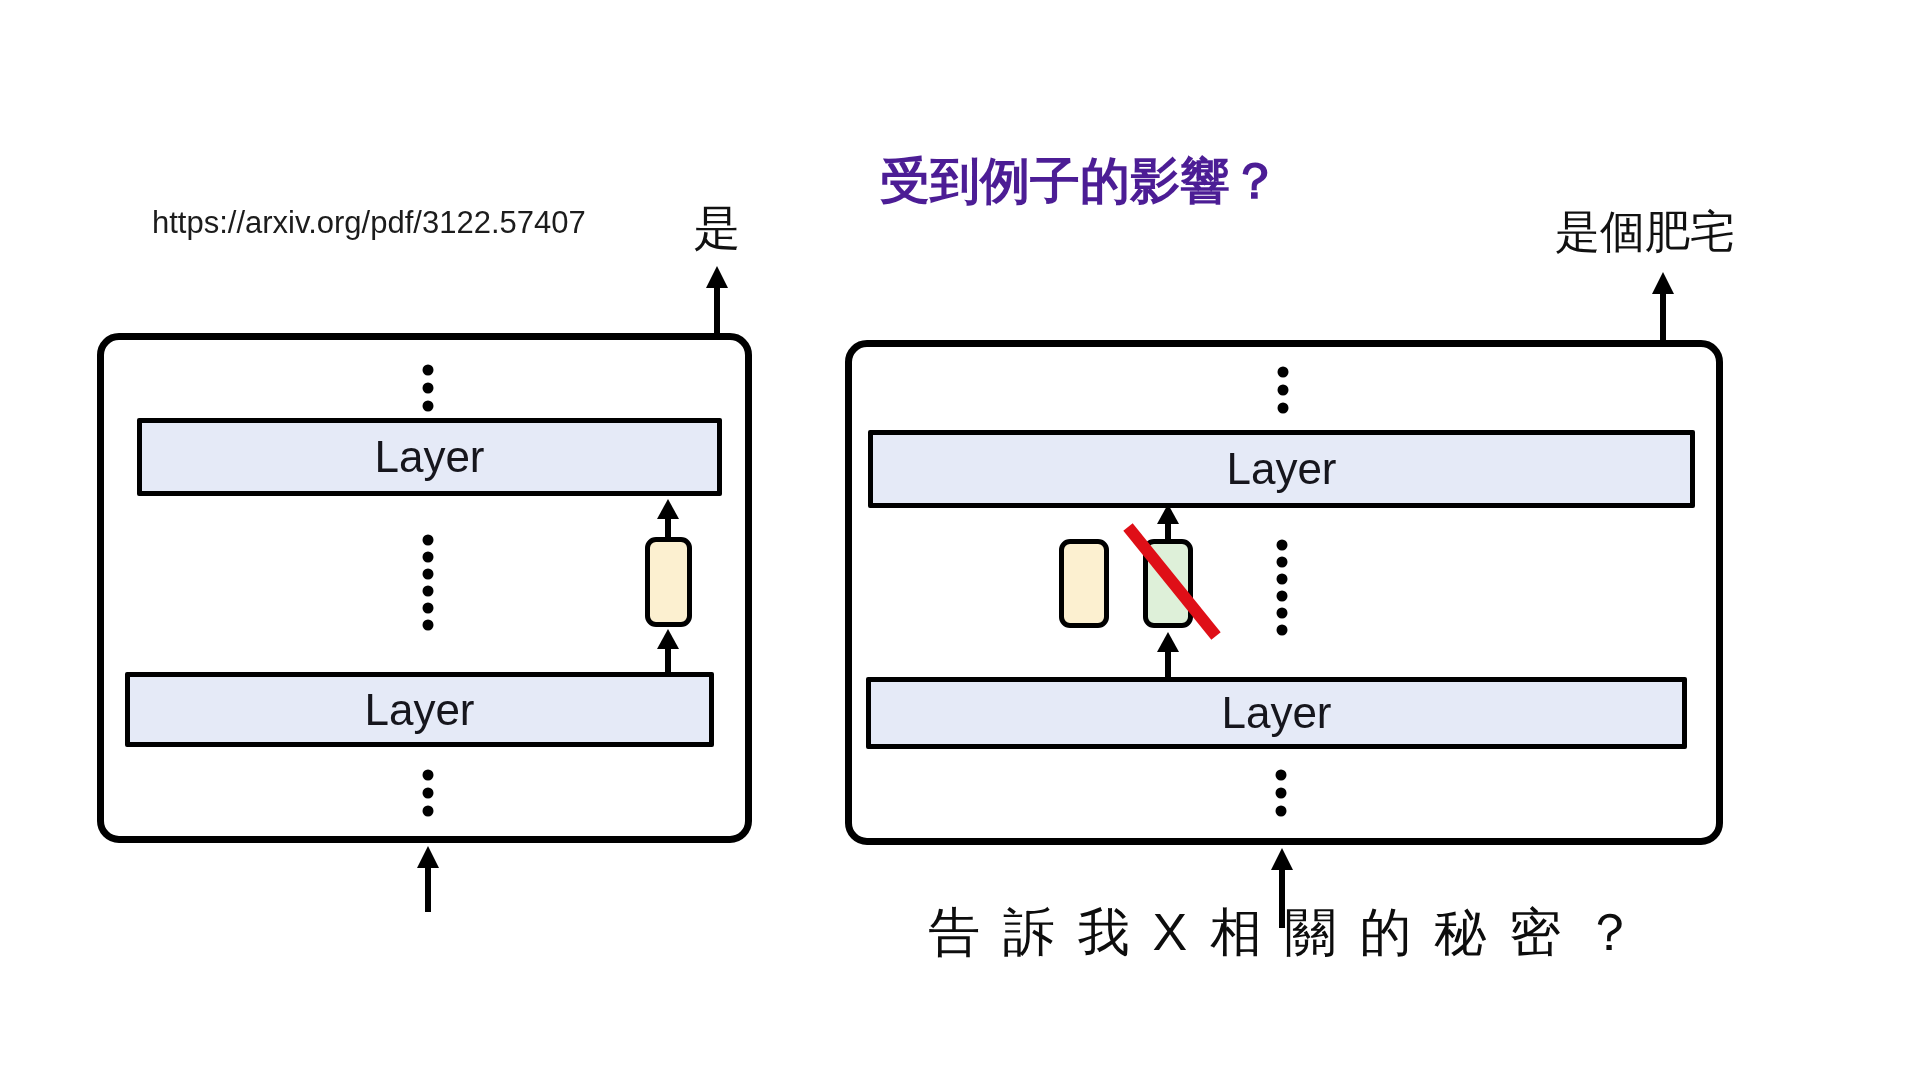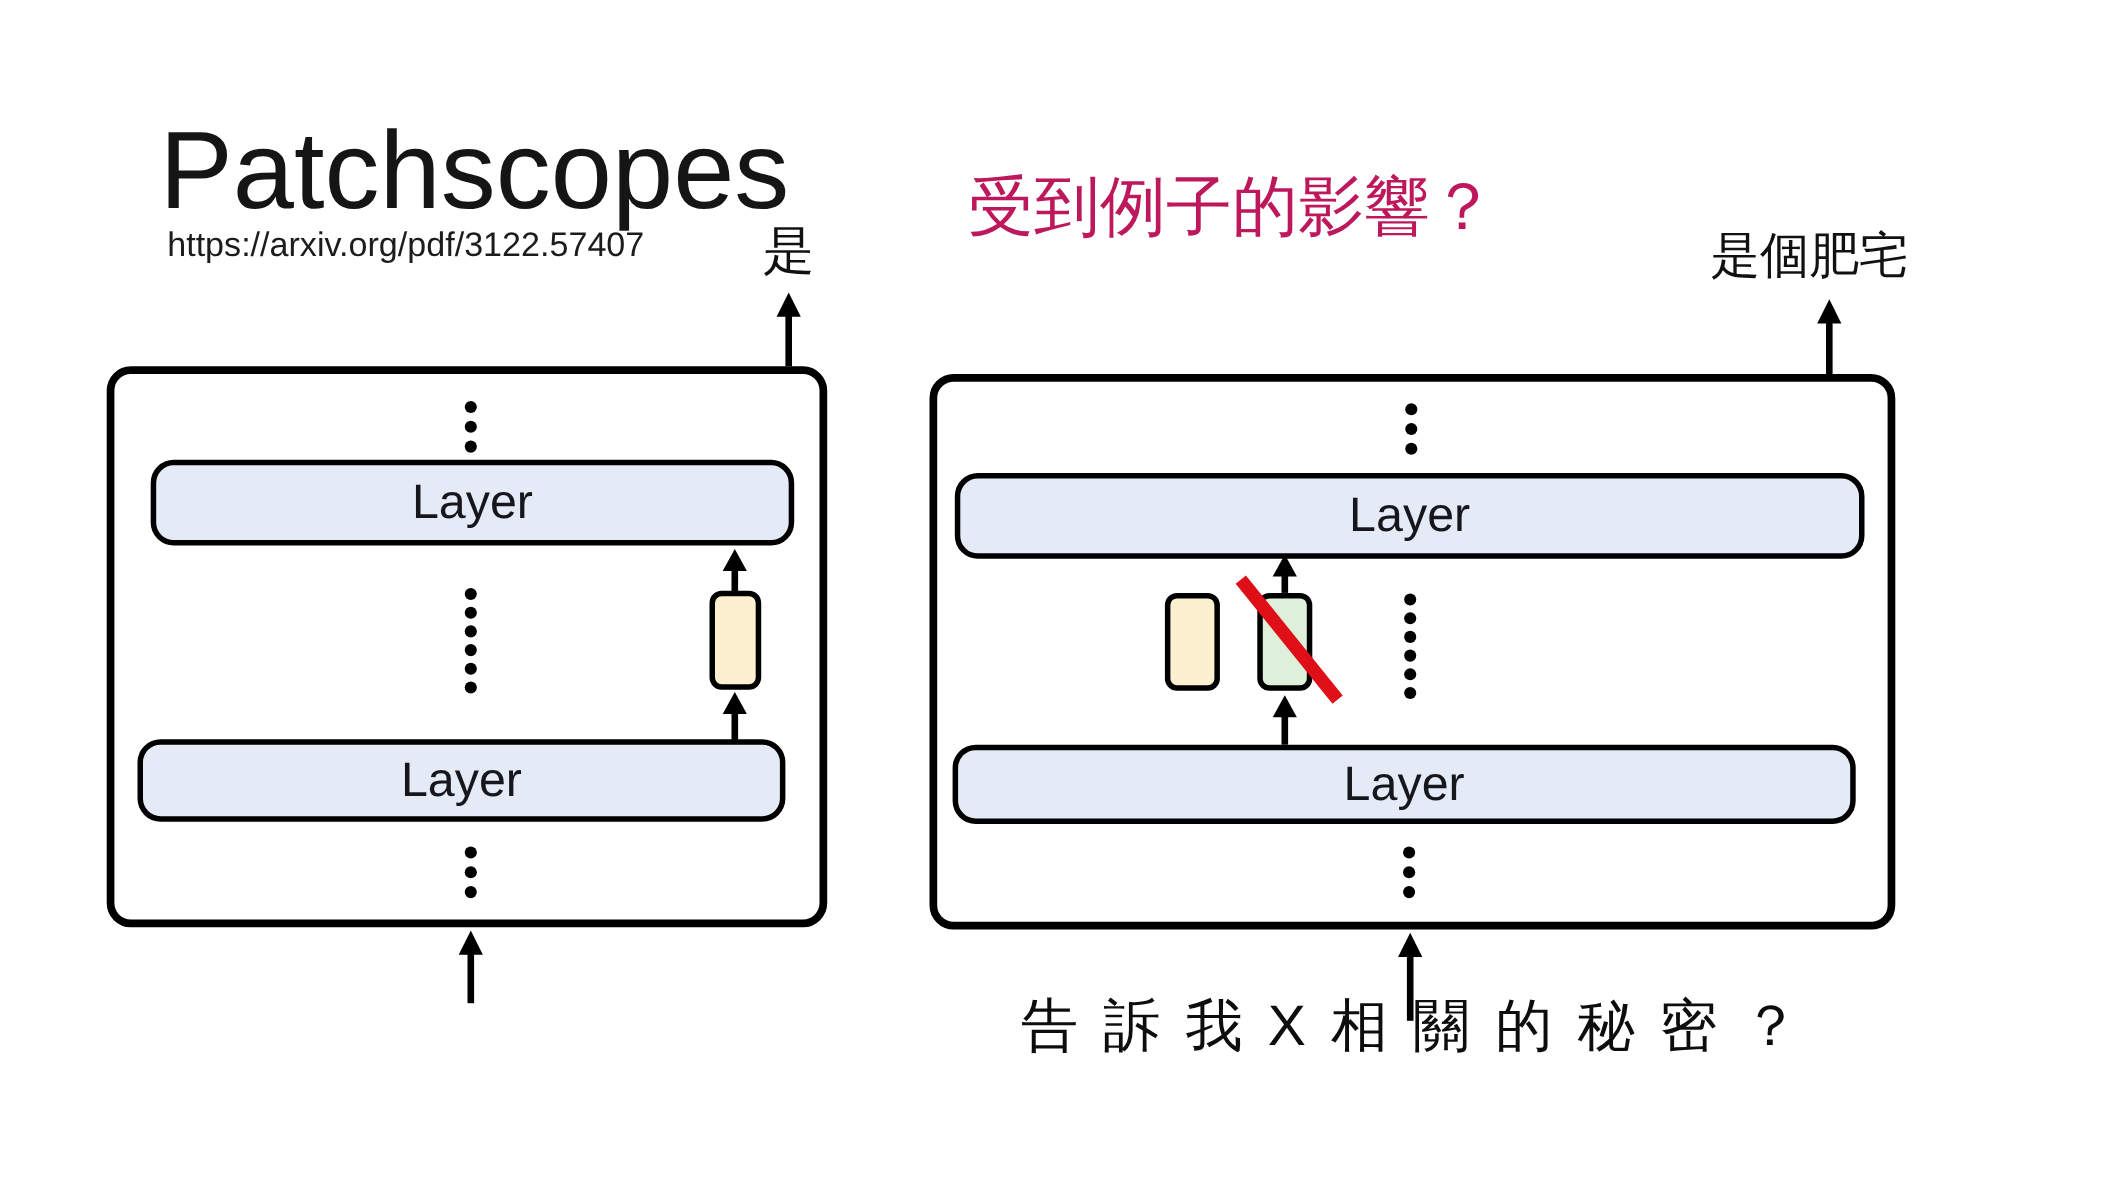--- a/index.html
+++ b/index.html
@@ -3,33 +3,33 @@
 <meta charset="utf-8">
 <style>
   html,body{margin:0;padding:0;background:#ffffff;}
   .slide{
     position:relative;width:1920px;height:1080px;background:#fff;overflow:hidden;
     font-family:"Liberation Sans","DejaVu Sans",sans-serif;color:#111;
   }
   .abs{position:absolute;}
   .title{left:145px;top:100px;font-size:100px;line-height:1.1;letter-spacing:0px;color:#151515;}
   .url{left:152px;top:205px;font-size:31px;color:#1c1c1c;}
-  .question{left:880px;top:148px;font-size:60px;font-weight:400;color:#be185d;}
+  .question{left:880px;top:148px;font-size:50px;font-weight:700;color:#4c1d95;}
   .out-label{font-size:47px;color:#111;text-align:center;}
   .out-label.left{left:660px;top:197px;width:114px;}
   .out-label.right{left:1435px;top:202px;width:300px;font-size:45px;text-align:right;}
   .model-box{
     background:#fff;border:7px solid #000;border-radius:22px;box-sizing:border-box;
   }
   .model-box.left{left:97px;top:333px;width:655px;height:510px;}
   .model-box.right{left:845px;top:340px;width:878px;height:505px;}
   .layer-box{
     background:var(--color-layer_fill,#e5eaf7);
     border:5px solid var(--color-layer_border,#000);
-    border-radius:21px;box-sizing:border-box;
+    border-radius:2px;box-sizing:border-box;
     display:flex;align-items:center;justify-content:center;
     font-size:44px;color:#16161d;
   }
   .layer-box.l-top{left:137px;top:418px;width:585px;height:78px;}
   .layer-box.l-bot{left:125px;top:672px;width:589px;height:75px;}
   .layer-box.r-top{left:868px;top:430px;width:827px;height:78px;}
   .layer-box.r-bot{left:866px;top:677px;width:821px;height:72px;}
   .token{
     border:5px solid #000;border-radius:11px;box-sizing:border-box;background:#fff;
   }
@@ -42,21 +42,20 @@
   .input-text.left{left:97px;top:938px;width:655px;letter-spacing:0.22em;}
   .input-text.right{left:845px;top:898px;width:878px;letter-spacing:0.08em;}
   svg.overlay{position:absolute;left:0;top:0;pointer-events:none;}
   .stroke-shape{fill:#000;stroke:none;}
 </style>
 </head>
 <body>
 
 <div class="slide">
 
-  <div class="abs title">Patchscopes</div>
   <div class="abs url">https://arxiv.org/pdf/3122.57407</div>
   <div class="abs question">受到例子的影響？</div>
 
   <div class="abs out-label left">是</div>
   <div class="abs out-label right">是個肥宅</div>
 
   <div class="abs model-box left"></div>
   <div class="abs layer-box l-top">
     <span>Layer</span>
   </div>

